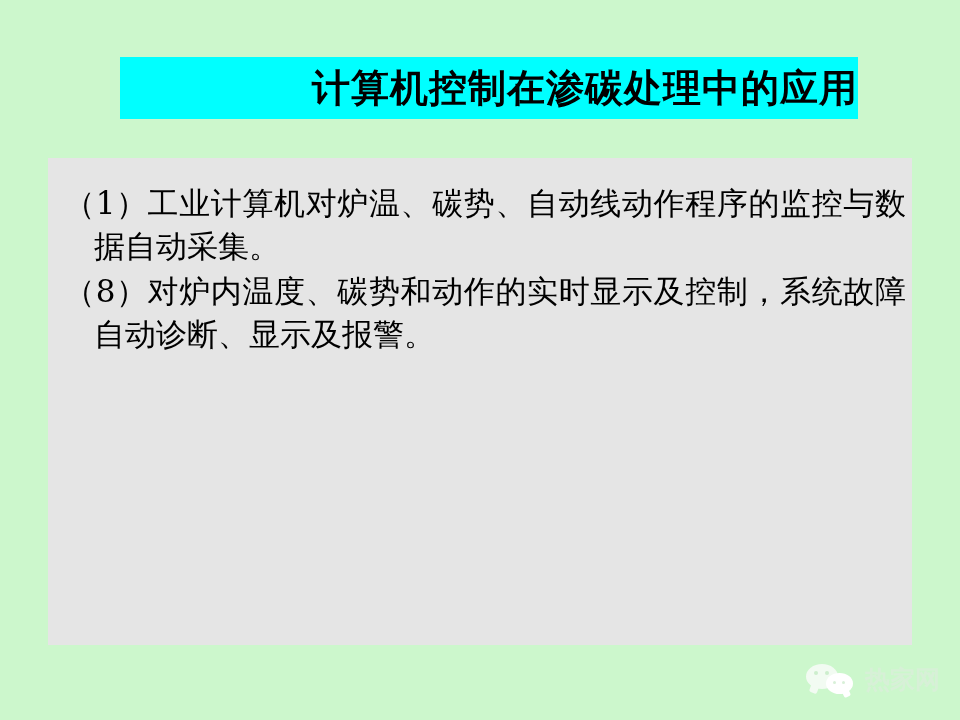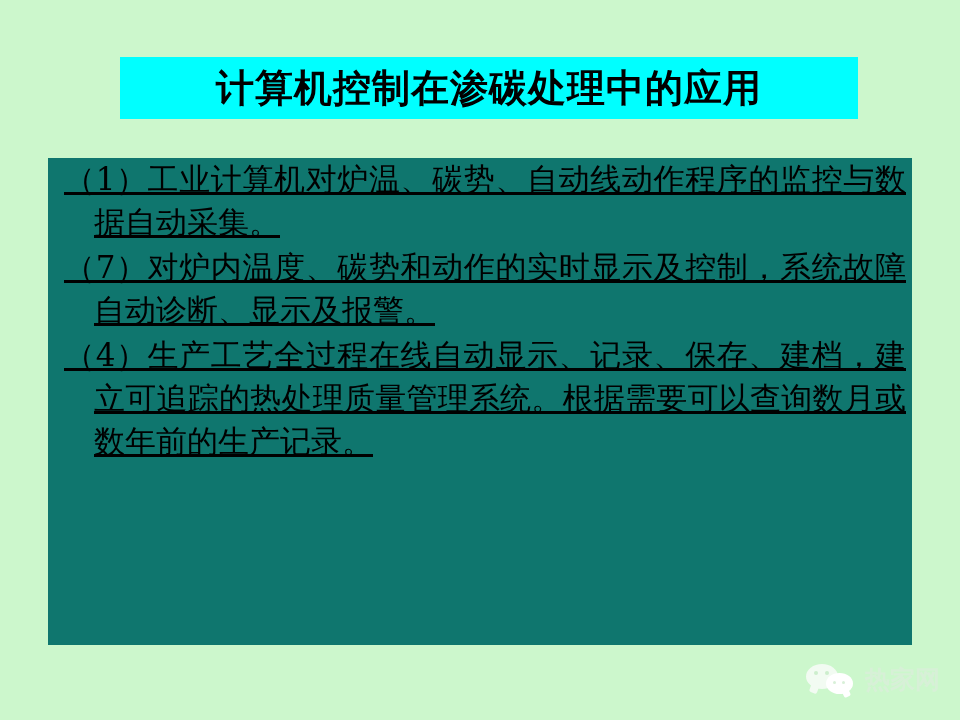--- a/index.html
+++ b/index.html
@@ -28,45 +28,44 @@
   
   #title-banner {
     position: absolute;
     left: 120px;
     top: 57px;
     width: 738px;
     height: 62px;
     background: #00ffff;
     display: flex;
     align-items: center;
-    justify-content: center;
+    justify-content: flex-end;
     box-sizing: border-box;
   }
   #title-text {
     font-size: 38px;
     font-weight: bold;
     color: #000000;
     letter-spacing: 1px;
     white-space: nowrap;
     line-height: 1;
     font-family: "DejaVu Serif", "Liberation Serif", serif;
   }
 
   
   #content-box {
     position: absolute;
     left: 48px;
     top: 158px;
     width: 864px;
     height: 487px;
-    background: #0f766e;
+    background: #e5e5e5;
     box-sizing: border-box;
-    padding: 0 6px 6px 12px;
+    padding: 24px 6px 6px 12px;
     overflow: hidden;
-    text-decoration: underline;
   }
 
   .bullet-item {
     font-size: 31px;
     line-height: 43px;
     color: #000000;
     text-align: justify;
     text-justify: inter-ideograph;
     margin: 0 0 2px 0;
     padding-left: 34px;
@@ -156,22 +155,21 @@
 <body>
 
 <div id="slide">
 
   <div id="title-banner">
     <div id="title-text">计算机控制在渗碳处理中的应用</div>
   </div>
 
   <div id="content-box">
     <p class="bullet-item">（1）工业计算机对炉温、碳势、自动线动作程序的监控与数据自动采集。</p>
-    <p class="bullet-item">（7）对炉内温度、碳势和动作的实时显示及控制，系统故障自动诊断、显示及报警。</p>
-    <p class="bullet-item">（4）生产工艺全过程在线自动显示、记录、保存、建档，建立可追踪的热处理质量管理系统。根据需要可以查询数月或数年前的生产记录。</p>
+    <p class="bullet-item">（8）对炉内温度、碳势和动作的实时显示及控制，系统故障自动诊断、显示及报警。</p>
   </div>
 
   <div id="watermark">
     <span id="wechat-icon">
       <span class="bubble-big"></span>
       <span class="bubble-small"></span>
       <span class="dot d1"></span>
       <span class="dot d2"></span>
       <span class="dot d3"></span>
       <span class="dot d4"></span>

